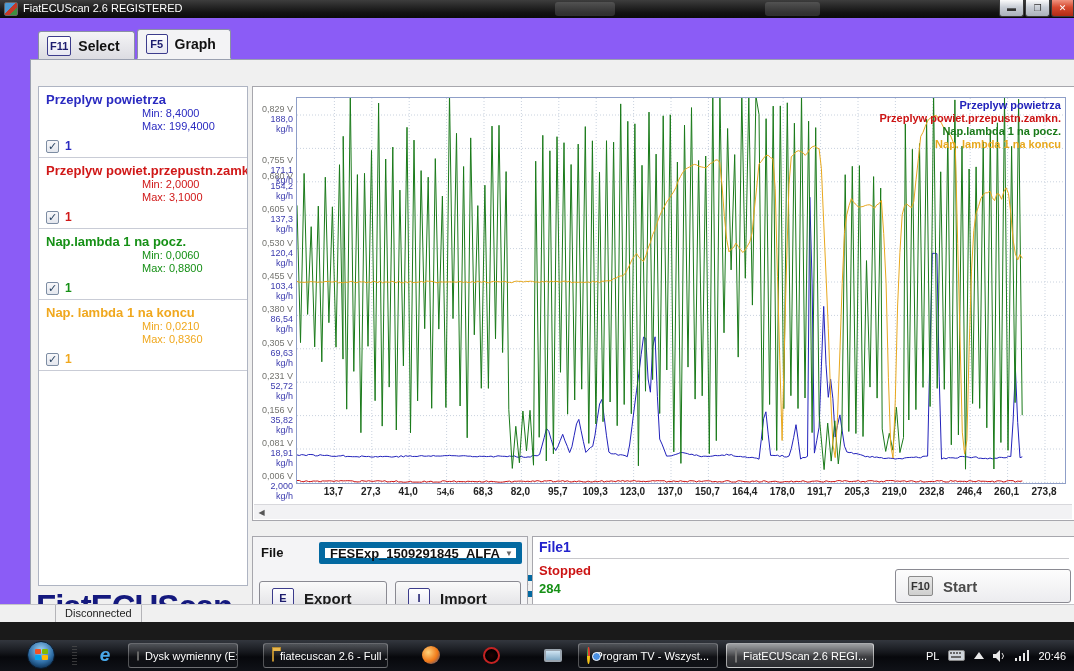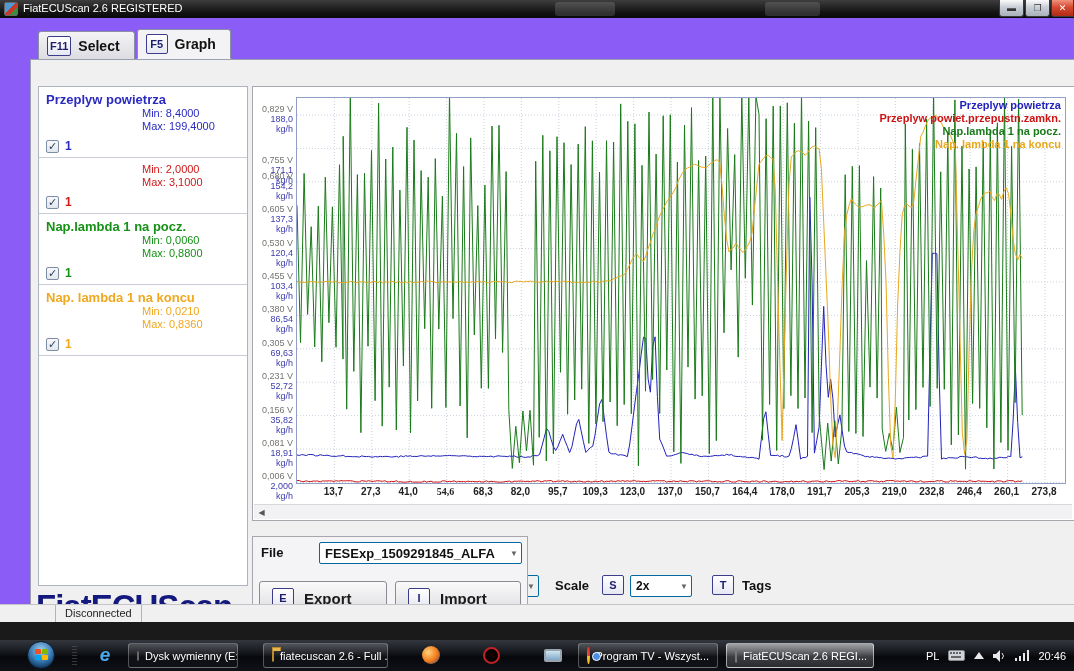--- a/index.html
+++ b/index.html
@@ -60,21 +60,21 @@
   .ylab .v{color:#74746f;}
   .ylab .k{color:#3c3cae;}
   .xlab{position:absolute;top:399px;width:38px;text-align:center;font-size:10px;font-weight:bold;color:#222;}
   .hscroll{position:absolute;left:1px;top:417px;width:818px;height:15px;background:#f2f2f4;
     border-top:1px solid #d8d8dc;display:flex;align-items:center;}
   .hs-arrow{width:15px;height:13px;font-size:8px;color:#555;display:flex;align-items:center;justify-content:center;}
 
   
   .ctrl-row{position:absolute;left:0;top:487px;width:1074px;height:30px;}
   .ctrl-lab{position:absolute;font-size:13px;font-weight:bold;color:#111;line-height:24px;}
-  .combo{position:absolute;height:22px;border:1px solid #0369a1;border-radius:2px;background:#fff;
+  .combo{position:absolute;height:22px;border:6px solid #0369a1;border-radius:2px;background:#fff;
     display:flex;align-items:center;font-size:12px;padding-left:5px;}
   .combo .cv{flex:1;font-weight:bold;color:#111;white-space:nowrap;overflow:hidden;}
   .combo .ca{width:14px;text-align:center;color:#666;font-size:8px;}
   .combo.disabled{background:#f0f0f0;}
   .combo.disabled .cv{color:#8a8a8a;font-weight:normal;}
   .ctrl-key{position:absolute;top:1px;}
 
   
   .file-box{position:absolute;left:252px;top:518px;width:276px;height:86px;background:#f4f4f6;border:1px solid #a7a7ad;}
   .fb-lab{position:absolute;left:8px;top:8px;font-size:13px;font-weight:bold;color:#111;}
@@ -164,20 +164,21 @@
         <div class="param-item">
           <div class="p-label" style="color: rgb(42, 42, 192);">Przeplyw powietrza</div>
           <div class="p-min" style="color: rgb(42, 42, 192);">Min: 8,4000</div>
           <div class="p-max" style="color: rgb(42, 42, 192);">Max: 199,4000</div>
           <div class="p-check">
             <span class="cb">✓</span>
             <span class="cb-lab" style="color: rgb(42, 42, 192);">1</span>
           </div>
         </div>
         <div class="param-item">
+          <div class="p-label" style="color: rgb(208, 24, 24);">Przeplyw powiet.przepustn.zamk</div>
           <div class="p-min" style="color: rgb(208, 24, 24);">Min: 2,0000</div>
           <div class="p-max" style="color: rgb(208, 24, 24);">Max: 3,1000</div>
           <div class="p-check">
             <span class="cb">✓</span>
             <span class="cb-lab" style="color: rgb(208, 24, 24);">1</span>
           </div>
         </div>
         <div class="param-item">
           <div class="p-label" style="color: rgb(22, 144, 22);">Nap.lambda 1 na pocz.</div>
           <div class="p-min" style="color: rgb(22, 144, 22);">Min: 0,0060</div>
@@ -355,20 +356,29 @@
       <div class="big-btn" style="left:6px;top:44px;width:128px">
         <span class="key">E</span>
         <span class="big-lab">Export</span>
       </div>
       <div class="big-btn" style="left:142px;top:44px;width:126px">
         <span class="key">I</span>
         <span class="big-lab">Import</span>
       </div>
     </div>
 
+    <div class="status-box">
+      <div class="sb-file" style="color: rgb(34, 34, 204);">File1</div>
+      <div class="sb-state" style="color: rgb(204, 20, 20);">Stopped</div>
+      <div class="sb-count" style="color: rgb(22, 144, 22);">284</div>
+      <div class="big-btn start-btn">
+        <span class="key gray">F10</span>
+        <span class="big-lab">Start</span>
+      </div>
+    </div>
   </div>
 
   <div class="statusbar">
     <div class="sb-cell">Disconnected</div>
   </div>
 
   <div class="taskbar">
     <div class="orb">
       <div class="flag">
         <i style="background:#f25022"></i>

